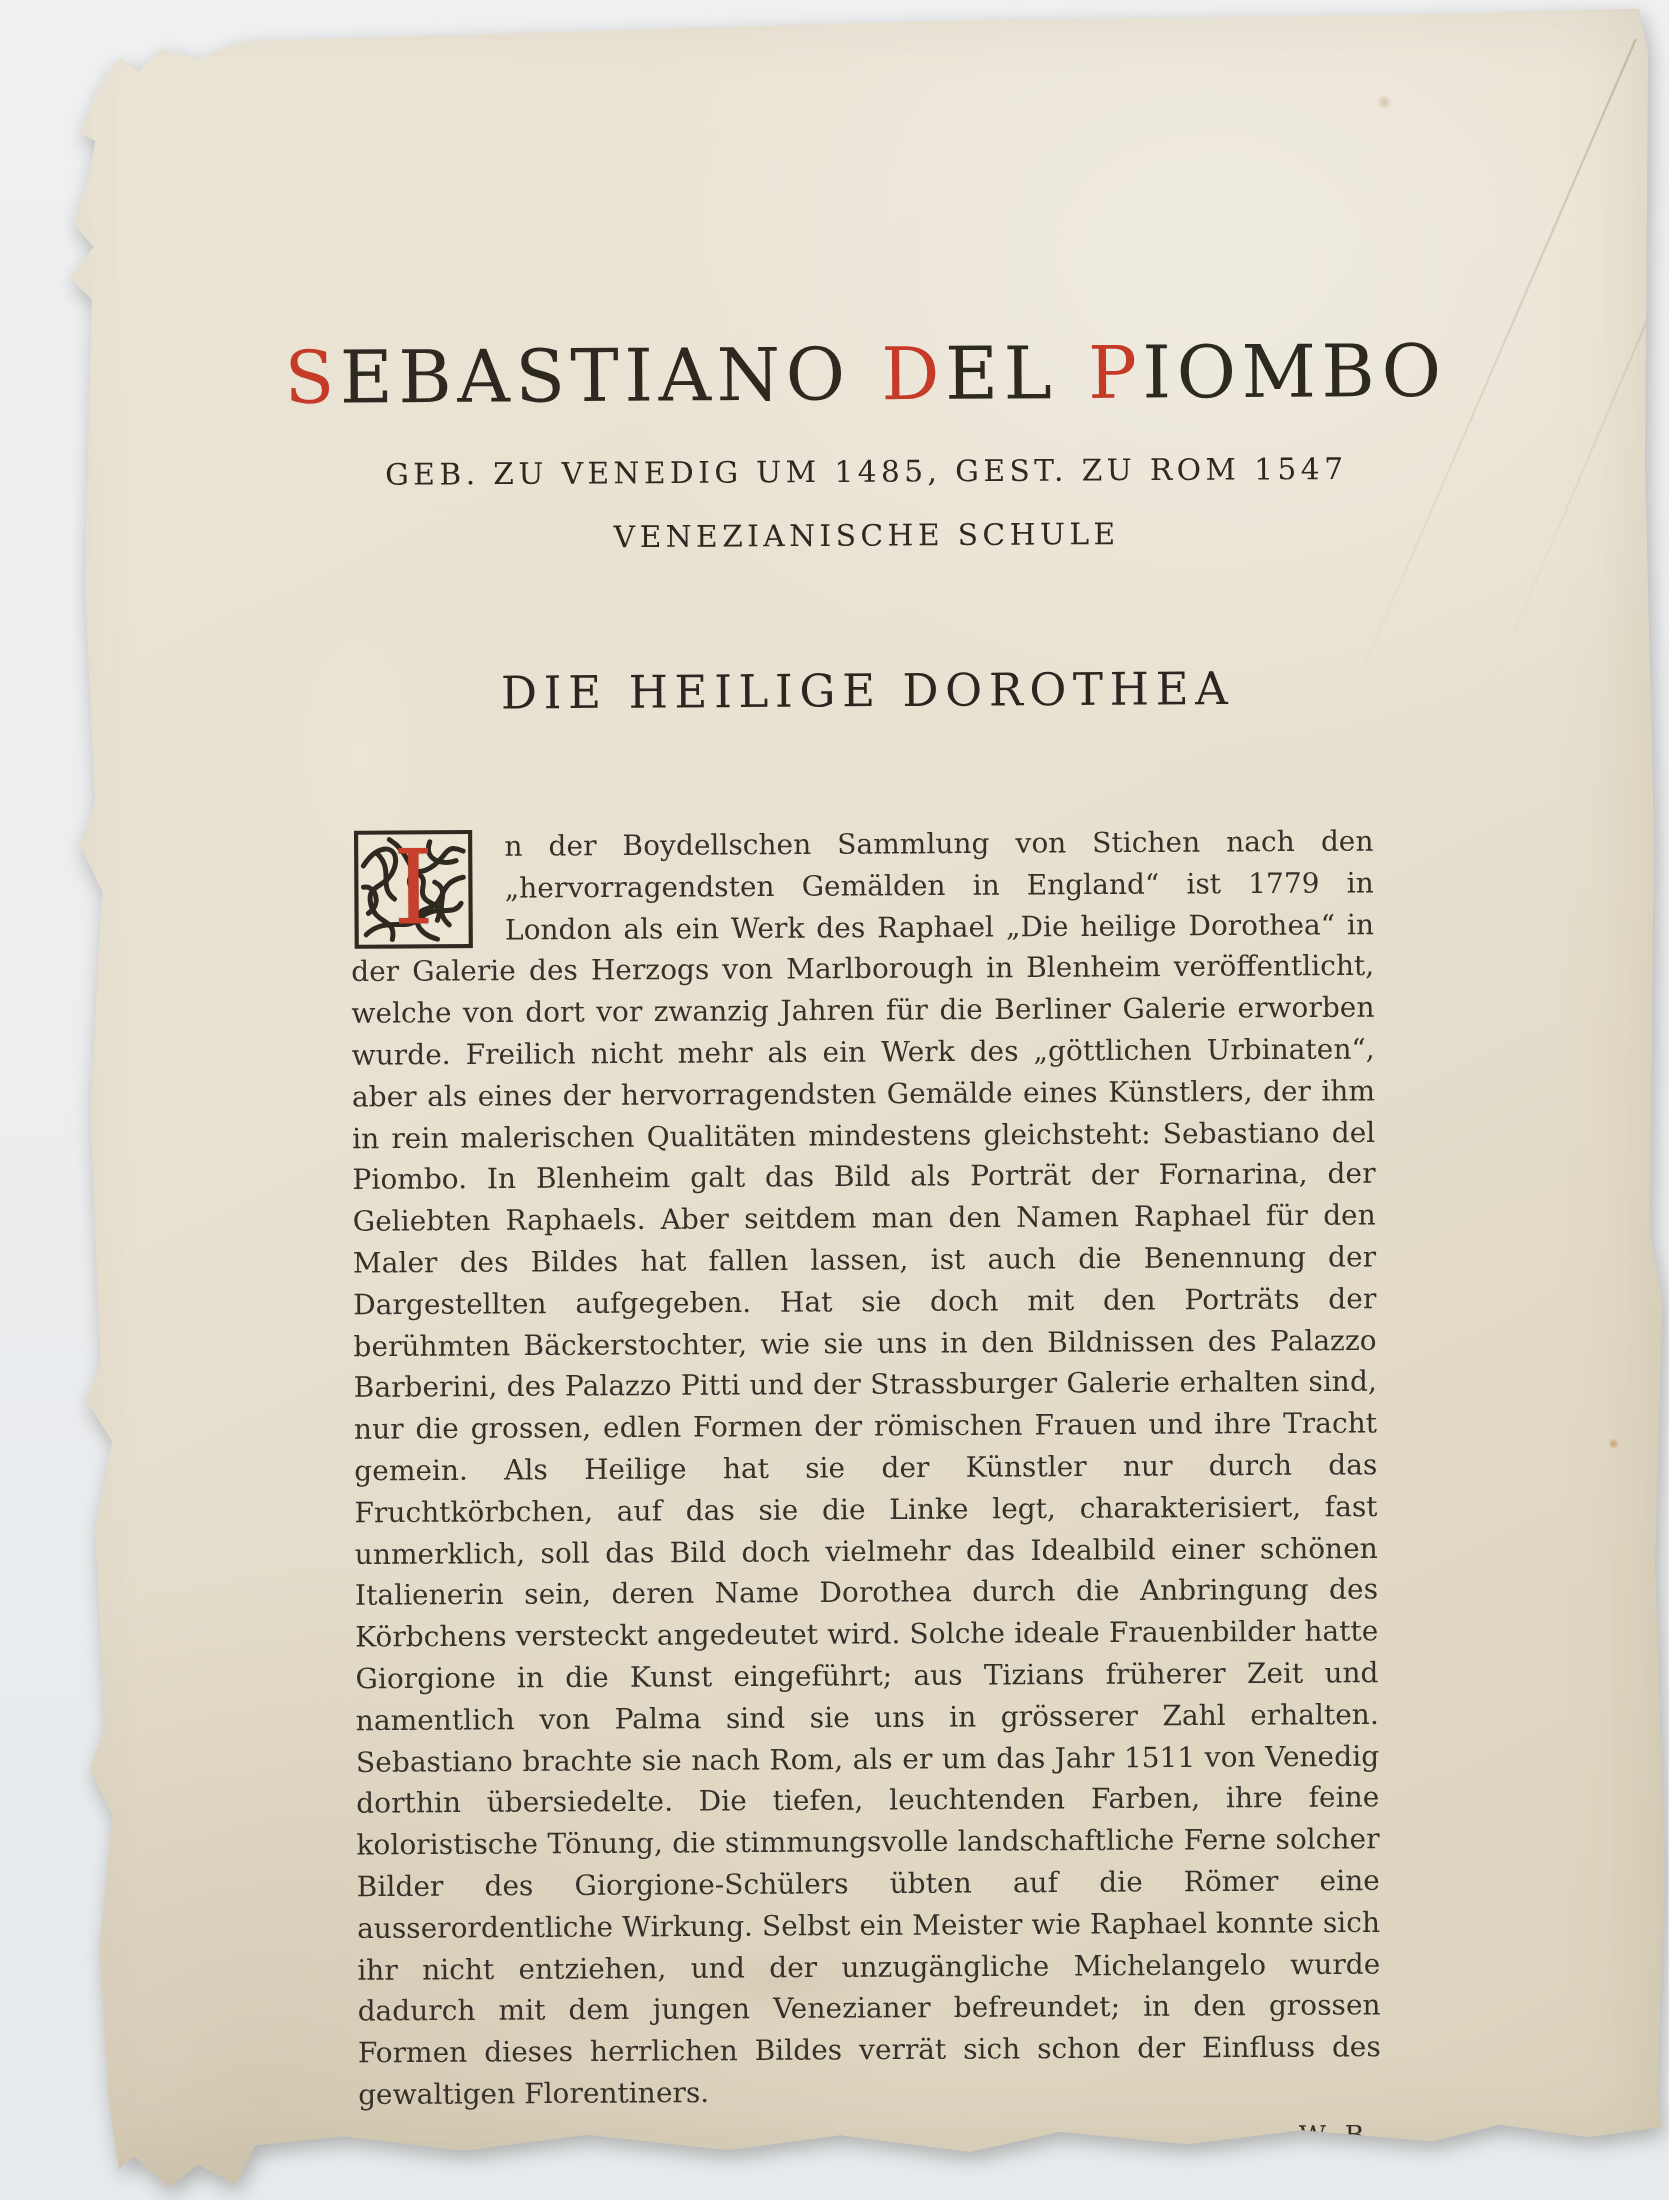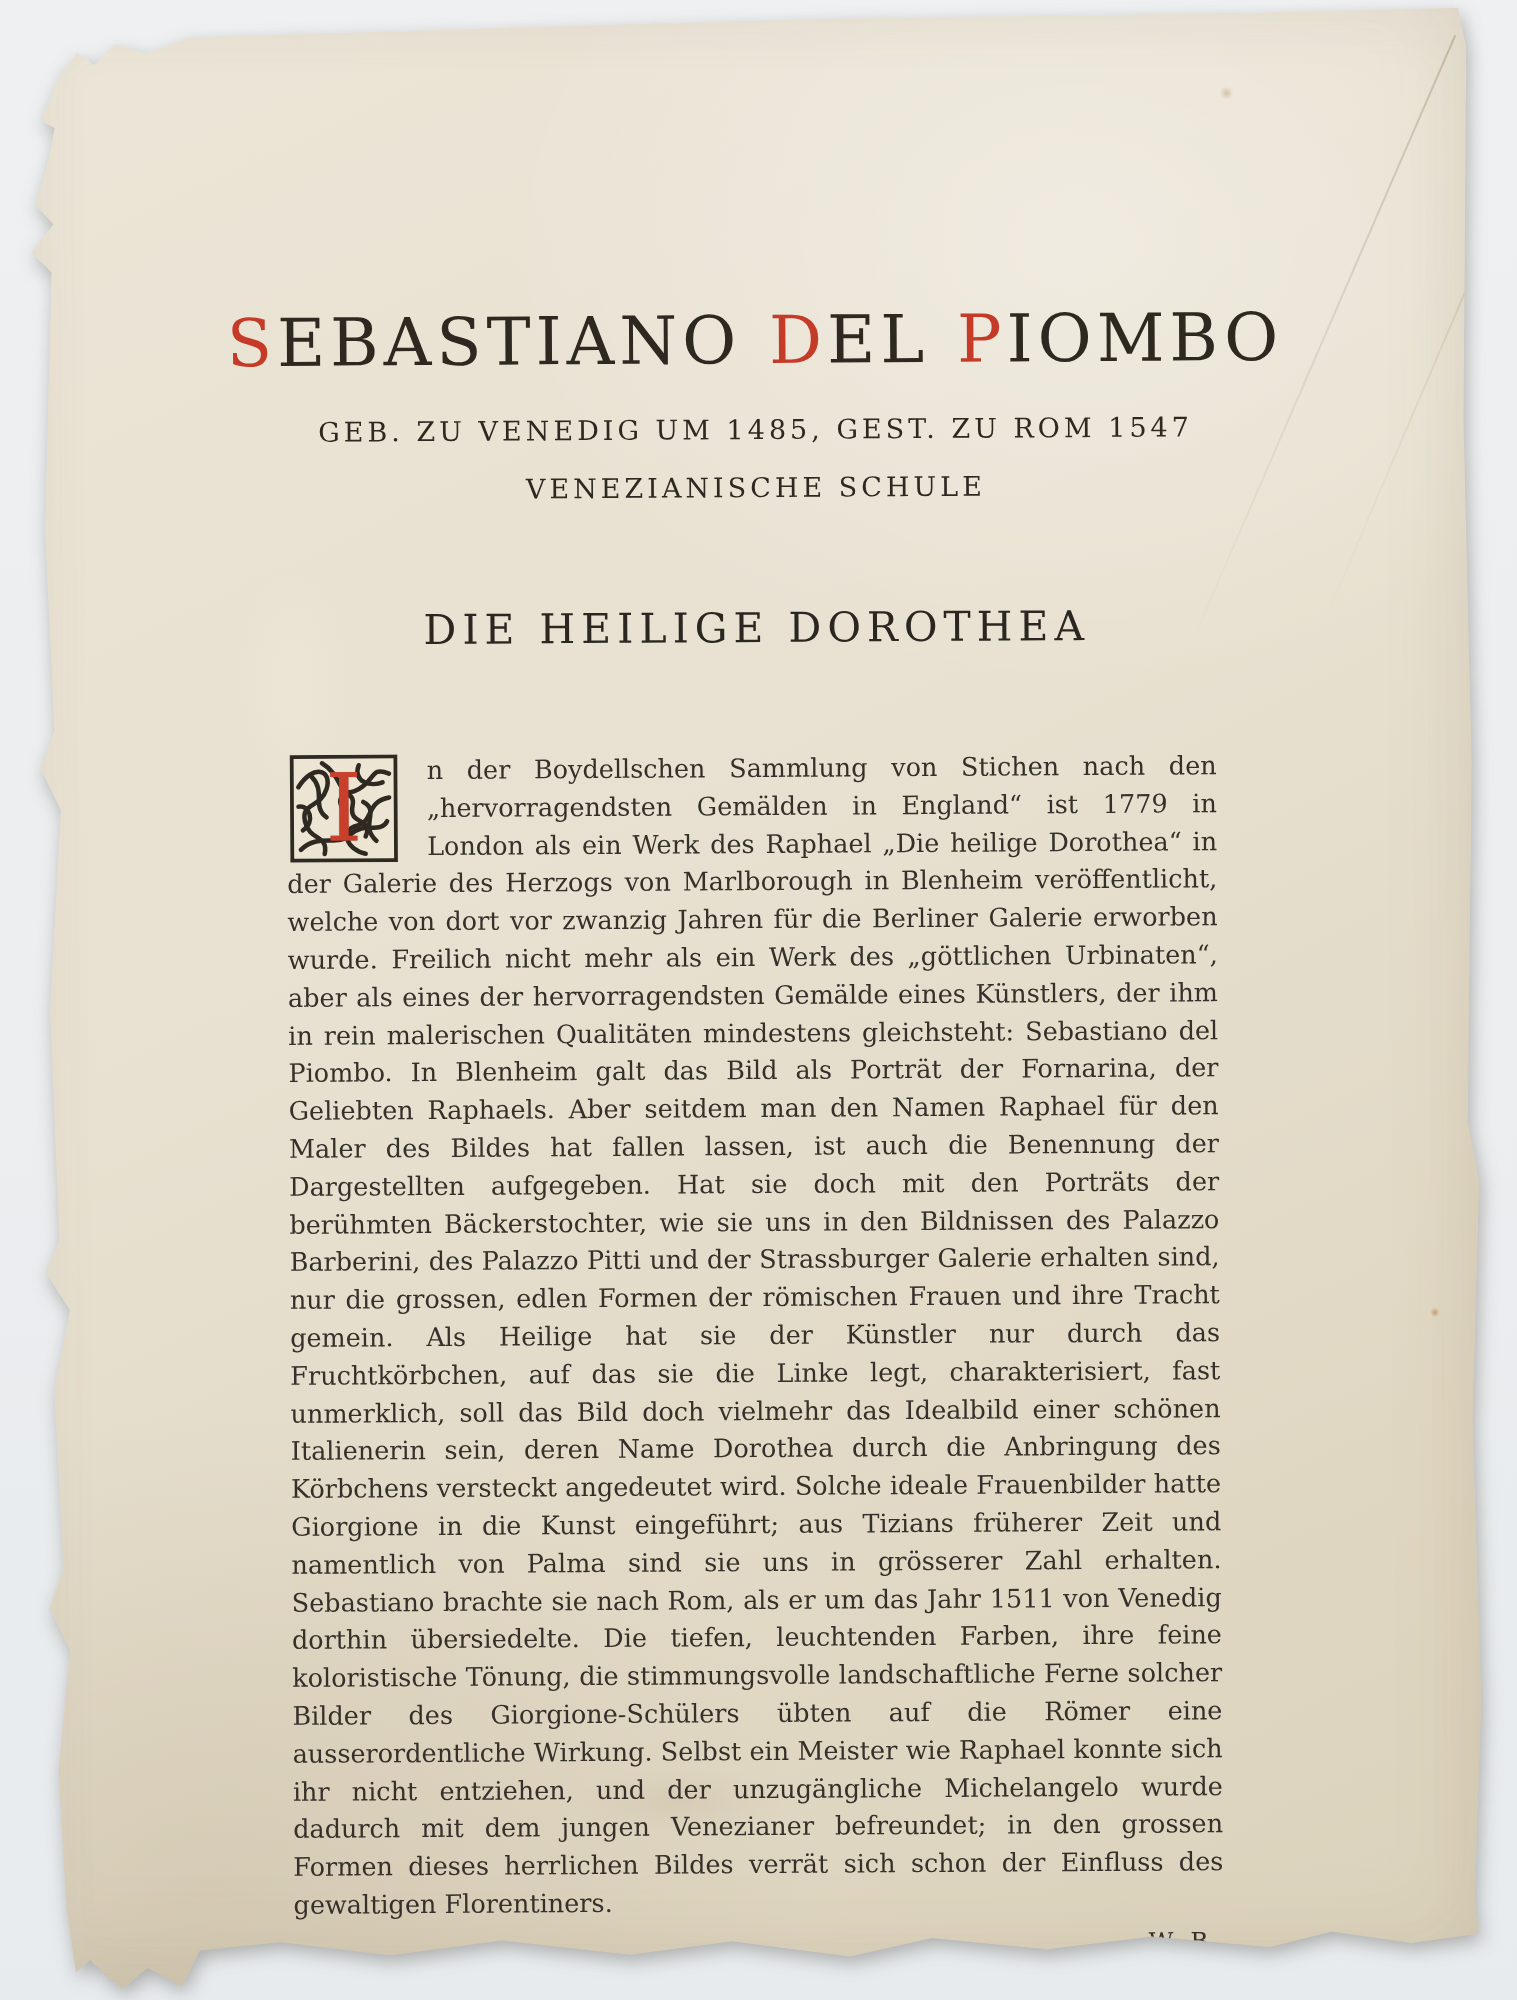--- a/index.html
+++ b/index.html
@@ -14,20 +14,21 @@
   .stage {
     position: relative;
     width: 1517px;
     height: 2000px;
     background: linear-gradient(180deg, #eef0f2 0%, #ebedef 60%, #e7ebee 100%);
   }
   .paper-wrap {
     position: absolute;
     inset: 0;
     filter: drop-shadow(3px 7px 9px rgba(80, 75, 65, 0.38));
+    margin-left: 32px;
   }
   .paper {
     position: absolute;
     left: 26px;
     top: 6px;
     width: 1466px;
     height: 1982px;
     transform: rotate(-0.35deg);
     transform-origin: 50% 50%;
     background:

